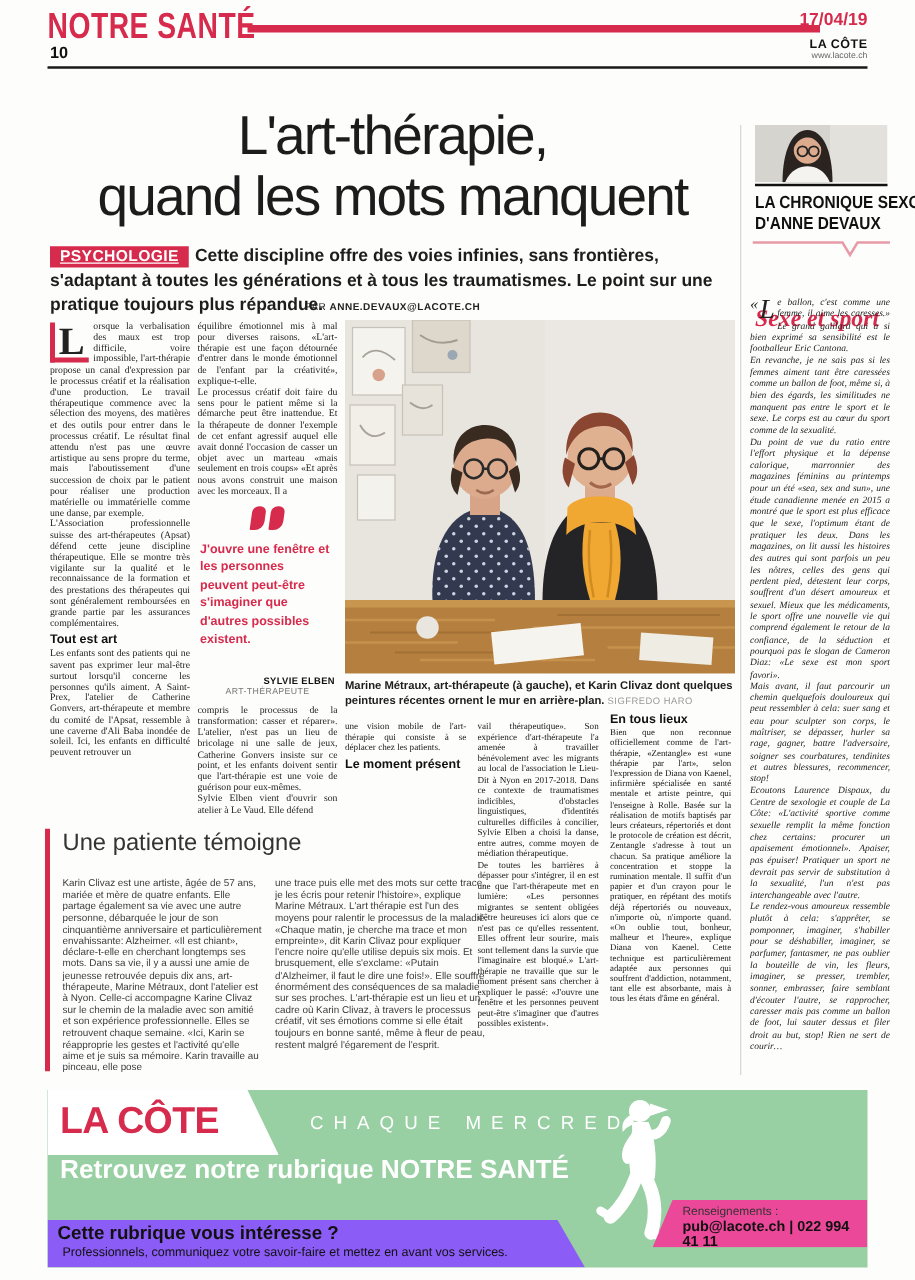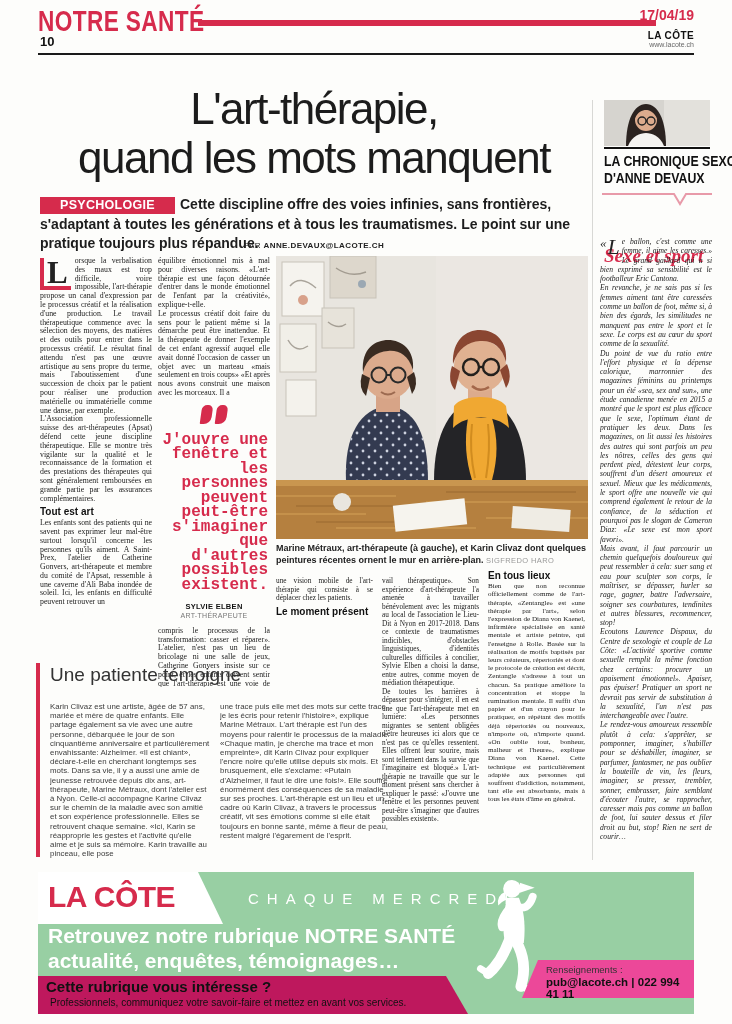--- a/index.html
+++ b/index.html
@@ -20,22 +20,22 @@
   .brand-block { left:500px; top:30px; width:194px; text-align:right; }
   .brand-name { font-size:10px; font-weight:700; letter-spacing:.4px; color:#111; }
   .brand-site { font-size:7px; color:#666; }
   .header-rule { left:38px; top:53px; width:656px; height:1.5px; background:#1a1a1a; }
 
   
   .headline { left:40px; top:84px; width:548px; text-align:center; color:#1c1c1c;
     font-size:44px; line-height:49px; font-weight:400; letter-spacing:-1.5px; }
   .kicker { left:40px; top:195px; width:550px; font-size:14px; line-height:19px;
     font-weight:700; color:#1d1d1d; }
-  .kicker-tag { background:#d62b4c; color:#fff; padding:1px 20px 2px; font-size:12.5px;
-    letter-spacing:.3px; margin-right:5px; }
+  .kicker-tag { background:#d62b4c; color:#fff; padding:1px 8px 2px; font-size:12.5px;
+    letter-spacing:.3px; margin-right:5px;text-decoration:underline; }
   .byline { left:40px; top:241px; width:548px; text-align:center; font-size:8px;
     letter-spacing:.4px; color:#222; }
   .byline b { font-weight:700; }
 
   
   .bodycol { position:absolute; font-family:"Liberation Serif", serif; font-size:7.8px;
     line-height:8.8px; text-align:justify; color:#1a1a1a; overflow:hidden; }
   .bodycol p { margin:0; }
   .narrow { font-size:7.3px; line-height:8.5px; }
   .tight  { font-size:7.1px; line-height:8.2px; }
@@ -43,24 +43,24 @@
     margin:5px 0 2px; text-align:left; color:#111; }
   .dropcap { float:left; font-size:31px; line-height:27px; font-weight:700; color:#222;
     padding:1px 3px 0 3px; margin:1px 4px 0 0; border-left:4px solid #d62b4c;
     border-bottom:4px solid #d62b4c; }
 
   
   .pullquote { text-align:center; margin:7px 2px 6px; }
   .pq-marks { height:24px; margin-bottom:4px; }
   .pq-comma { display:inline-block; width:11px; height:19px; background:#d62b4c;
     border-radius:5px 5px 7px 1px; transform:skewX(-8deg); margin:0 2px; }
-  .pq-text { color:#d62b4c; font-family:Liberation Mono, monospace; font-weight:700;
-    font-size:16px; line-height:14.5px; text-align:right; }
+  .pq-text { color:#d62b4c; font-family:Liberation Sans, sans-serif; font-weight:700;
+    font-size:10px; line-height:14.5px; text-align:left; }
   .pq-author { font-family:"Liberation Sans", sans-serif; font-weight:700; font-size:7.5px;
-    margin-top:11px; color:#111; letter-spacing:.3px; text-align:center; }
+    margin-top:21px; color:#111; letter-spacing:.3px; text-align:right; }
   .pq-role { font-family:"Liberation Sans", sans-serif; font-size:7px; color:#777;
     letter-spacing:.3px; text-align:center; }
 
   
   .main-photo { left:276px; top:256px; width:312px; height:283px; overflow:hidden; }
   .caption { left:276px; top:543px; width:312px; font-size:9px; line-height:11.5px;
     font-weight:700; color:#1d1d1d; }
   .credit { font-weight:400; font-size:7.5px; color:#999; letter-spacing:.4px; }
 
   
@@ -89,21 +89,21 @@
   .banner-logo-bg { position:absolute; left:0; top:0; width:185px; height:52px; background:#fff;
     clip-path:polygon(0 0, 160px 0, 185px 52px, 0 52px); }
   .banner-logo { position:absolute; left:10px; top:8px; font-size:30px; font-weight:700;
     color:#d62b4c; letter-spacing:-.5px; }
   .banner-schedule { position:absolute; left:210px; top:18px; color:#fff; font-size:15px;
     letter-spacing:8px; font-weight:400; white-space:nowrap; }
   .banner-line1 { position:absolute; left:10px; top:52px; color:#fff; font-weight:700;
     font-size:21px; line-height:24px; }
   .banner-line2 { position:absolute; left:10px; top:77px; color:#fff; font-weight:700;
     font-size:21px; line-height:24px; }
-  .banner-strip { position:absolute; left:0; top:104px; width:430px; height:38px; background:#be185d;
+  .banner-strip { position:absolute; left:0; top:104px; width:430px; height:38px; background:#8b5cf6;
     clip-path:polygon(0 0, 408px 0, 430px 38px, 0 38px); }
   .strip-title { position:absolute; left:8px; top:2px; font-weight:700; font-size:15px; color:#111; }
   .strip-sub { position:absolute; left:12px; top:21px; font-size:10px; color:#111; }
   .banner-right { position:absolute; right:0; top:88px; width:172px; height:38px; background:#ec4899;
     clip-path:polygon(16px 0, 172px 0, 172px 38px, 0 38px); }
   .info-label { position:absolute; left:24px; top:4px; font-size:9.5px; color:#333; }
   .info-value { position:absolute; left:24px; top:16px; font-size:11.5px; font-weight:700; color:#111; }
   .runner { position:absolute; left:428px; top:2px; width:92px; height:138px; }
 </style>
 </head>
@@ -271,21 +271,20 @@
     <p>Mais avant, il faut parcourir un chemin quelquefois douloureux qui peut ressembler à cela: suer sang et eau pour sculpter son corps, le maîtriser, se dépasser, hurler sa rage, gagner, battre l'adversaire, soigner ses courbatures, tendinites et autres blessures, recommencer, stop!</p>
     <p>Ecoutons Laurence Dispaux, du Centre de sexologie et couple de La Côte: «L'activité sportive comme sexuelle remplit la même fonction chez certains: procurer un apaisement émotionnel». Apaiser, pas épuiser! Pratiquer un sport ne devrait pas servir de substitution à la sexualité, l'un n'est pas interchangeable avec l'autre.</p>
     <p>Le rendez-vous amoureux ressemble plutôt à cela: s'apprêter, se pomponner, imaginer, s'habiller pour se déshabiller, imaginer, se parfumer, fantasmer, ne pas oublier la bouteille de vin, les fleurs, imaginer, se presser, trembler, sonner, embrasser, faire semblant d'écouter l'autre, se rapprocher, caresser mais pas comme un ballon de foot, lui sauter dessus et filer droit au but, stop! Rien ne sert de courir…</p>
   </div>
 
   <div class="abs banner">
     <div class="banner-logo-bg"></div>
     <div class="banner-logo">LA CÔTE</div>
     <div class="banner-schedule">CHAQUE MERCREDI</div>
     <div class="banner-line1">Retrouvez notre rubrique NOTRE SANTÉ</div>
-    <div class="banner-line2">actualité, enquêtes, témoignages…</div>
     <svg class="runner" viewBox="0 0 80 140">
       <g fill="#fff" stroke="#fff">
         <circle cx="40" cy="15" r="9" stroke="none"></circle>
         <path d="M48,9 L63,14 L48,19 Z" stroke="none"></path>
         <path d="M33,18 q-9,4 -7,14 q3,-4 8,-6 Z" stroke="none"></path>
         <path d="M35,24 C31,42 30,56 33,70 L52,70 C54,52 52,36 47,24 Z" stroke="none"></path>
         <path d="M42,32 C52,37 58,33 61,23" fill="none" stroke-width="8" stroke-linecap="round"></path>
         <path d="M38,34 C31,42 28,49 30,54" fill="none" stroke-width="8" stroke-linecap="round"></path>
         <path d="M44,68 C52,82 54,98 49,114" fill="none" stroke-width="11" stroke-linecap="round"></path>
         <path d="M49,114 L61,119" fill="none" stroke-width="7" stroke-linecap="round"></path>

